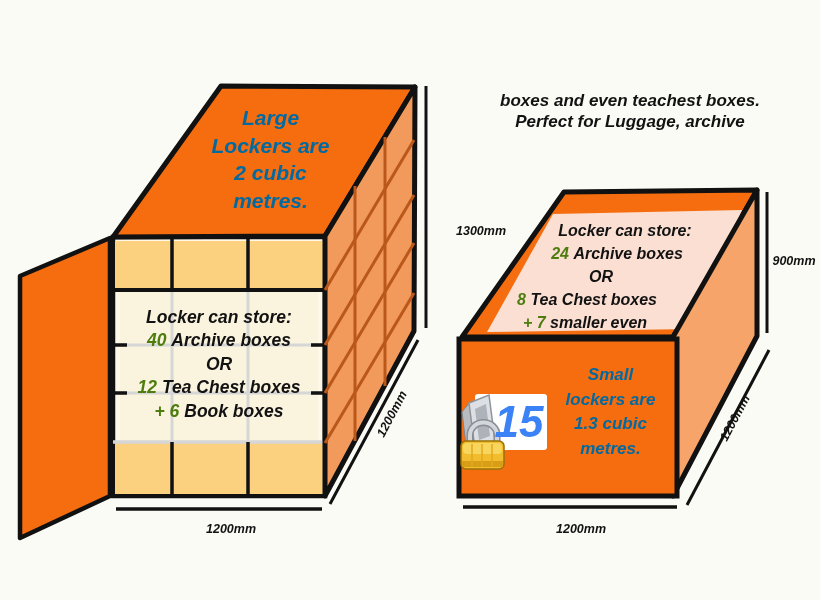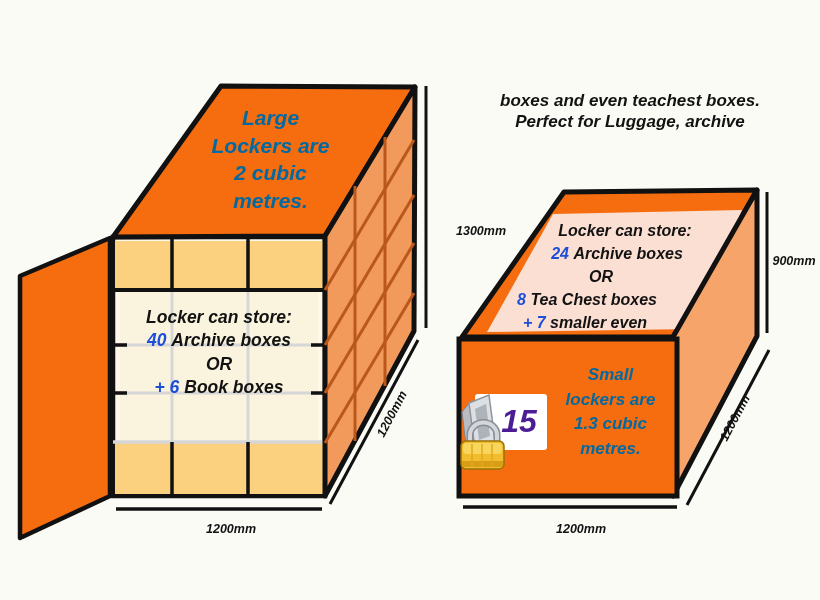--- a/index.html
+++ b/index.html
@@ -6,34 +6,34 @@
   .stage {
     position:relative; width:820px; height:600px; overflow:hidden;
     background:#FBFBF6;
     font-family:"Liberation Sans", sans-serif;
   }
   .txt {
     position:absolute; font-weight:bold; font-style:italic; color:#121212;
     text-align:center;
   }
   .white { color:#0369a1; }
-  .num { color:#1d4ed8; margin-right:0.28em; }
+  .num { color:#4d7c0f; margin-right:0.28em; }
   .or-line { text-decoration-thickness:2.5px; text-underline-offset:2px; }
   .line { display:block; }
 
   .header-text { left:455px; top:90px; width:350px; font-size:17px; line-height:21px; }
 
   .large-top-label { left:183px; top:104px; width:175px; font-size:21px; line-height:27.5px; }
   .large-panel-text { left:121px; top:306px; width:196px; font-size:17.5px; line-height:23.4px; white-space:nowrap; }
 
   .sp-line { position:absolute; font-weight:bold; font-style:italic; color:#121212;
              font-size:16px; white-space:nowrap; transform:translate(-50%,-50%); }
 
   .small-front-label { left:528px; top:363px; width:165px; font-size:17px; line-height:24.5px; }
-  .sign-number { left:489px; top:394px; width:60px; height:44px; line-height:55px; font-size:32px; color:#4c1d95; }
+  .sign-number { left:489px; top:394px; width:60px; height:44px; line-height:55px; font-size:44px; color:#3b82f6; }
 
   .dim { position:absolute; font-weight:bold; font-style:italic; color:#121212;
          font-size:12.5px; white-space:nowrap; transform:translate(-50%,-50%); }
   .dim.rot { transform:translate(-50%,-50%) rotate(-62deg); }
 
   svg.diagram { position:absolute; left:0; top:0; }
 </style>
 </head>
 <body>
 
@@ -123,20 +123,21 @@
     <span class="line">Large</span>
     <span class="line">Lockers are</span>
     <span class="line">2 cubic</span>
     <span class="line">metres.</span>
   </div>
 
   <div class="txt large-panel-text">
     <span class="line">Locker can store:</span>
     <span class="line"><span class="num">40</span><span>Archive boxes</span></span>
     <span class="line or-line">OR</span>
+    <span class="line"><span class="num">12</span><span>Tea Chest boxes</span></span>
     <span class="line"><span class="num">+ 6</span><span>Book boxes</span></span>
   </div>
 
   <div class="sp-line" style="left:625px; top:231px;">Locker can store:</div>
   <div class="sp-line" style="left:617px; top:254px;"><span class="num">24</span><span>Archive boxes</span></div>
   <div class="sp-line or-line" style="left:601px; top:277px;">OR</div>
   <div class="sp-line" style="left:587px; top:300px;"><span class="num">8</span><span>Tea Chest boxes</span></div>
   <div class="sp-line" style="left:585px; top:323px;"><span class="num">+ 7</span><span>smaller even</span></div>
 
   <div class="txt white small-front-label">

